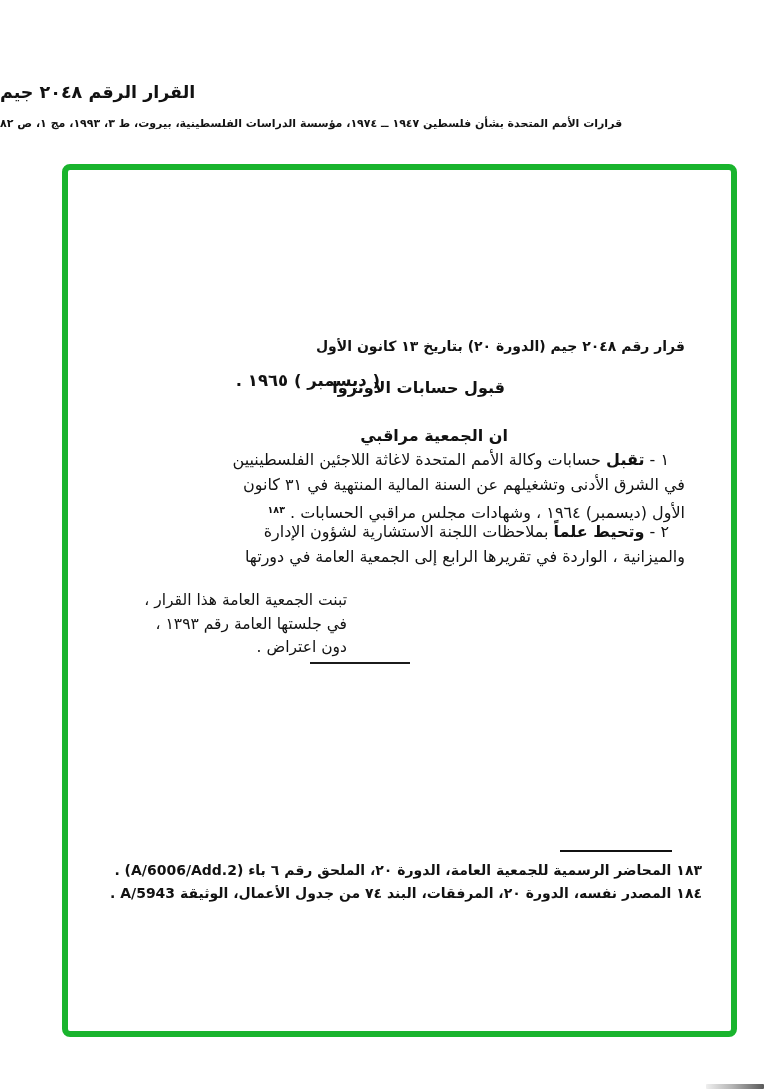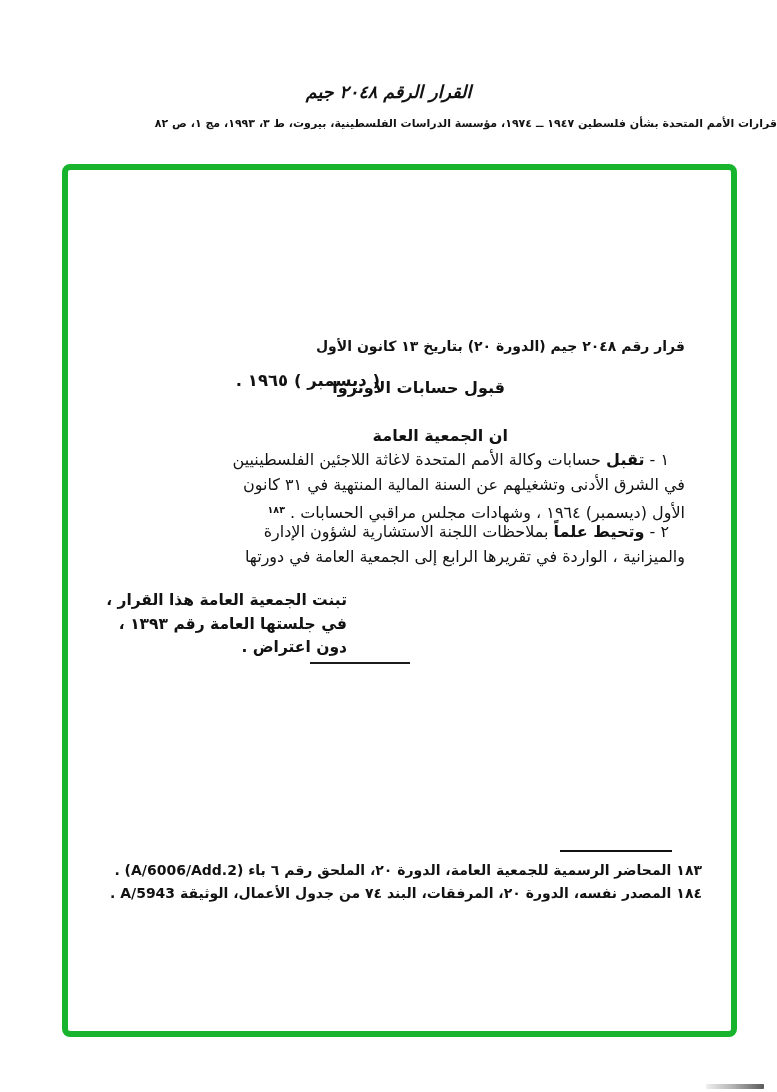--- a/index.html
+++ b/index.html
@@ -1,40 +1,40 @@
 <!DOCTYPE html>
 <html lang="ar"><head>
 <meta charset="utf-8">
 <style>
   html,body{margin:0;padding:0;background:#fff;}
   .page{position:relative;width:777px;height:1092px;background:#ffffff;overflow:hidden;
         font-family:"DejaVu Sans",sans-serif;color:#121212;}
   .abs{position:absolute;}
   
-  .hdr-title{top:82px;left:0;right:0;text-align:center;font-weight:bold;font-size:17.5px;font-style:italic;}
-  .hdr-src{top:117px;left:0;right:0;text-align:right;direction:rtl;font-weight:bold;
+  .hdr-title{top:82px;left:0;right:0;font-weight:bold;font-size:17.5px;}
+  .hdr-src{top:117px;left:0;right:0;text-align:left;direction:rtl;font-weight:bold;
            font-size:11px;white-space:nowrap;}
   
   .frame{left:62px;top:164px;width:663px;height:861px;border:6px solid #19b42d;border-radius:8px;}
   
   .res-title1{top:338px;right:92px;direction:rtl;font-weight:bold;font-size:14px;white-space:nowrap;}
   .res-title2{top:371px;right:397px;direction:rtl;font-weight:bold;font-size:16.5px;white-space:nowrap;}
   .subject{top:378px;right:272px;direction:rtl;font-weight:bold;font-size:16px;white-space:nowrap;}
   .preamble{top:426px;right:269px;direction:rtl;font-weight:bold;font-size:16px;white-space:nowrap;}
   
   .para{right:92px;width:500px;direction:rtl;text-align:right;font-size:16px;line-height:25px;}
   .para1{top:447px;}
   .para2{top:519px;}
   .pline{white-space:nowrap;}
   .pline.indent{padding-right:16px;}
   .pline.last-left{text-align:left;}
   sup.ref{font-size:9.5px;font-weight:bold;vertical-align:5px;}
   
   .adoption{top:589px;right:430px;direction:rtl;text-align:right;font-size:15.5px;
-            line-height:23.5px;white-space:nowrap;font-weight:bold;}
+            line-height:23.5px;white-space:nowrap;}
   .adoption .a3{margin-right:0;}
   .end-rule{top:662px;left:310px;width:100px;border-top:2px solid #1b1b1b;height:0;}
   
   .fn-rule{top:850px;left:560px;width:112px;border-top:2.5px solid #111;height:0;}
   .footnotes{top:859px;right:75px;direction:rtl;text-align:right;font-size:14px;
              font-weight:bold;line-height:23px;white-space:nowrap;}
   .fn-num{margin-left:5px;}
   
   .smudge{top:1084px;left:706px;width:58px;height:5px;border-radius:1px;
           background:linear-gradient(to right,#efefef 0%,#b5b5b5 45%,#5a5a5a 100%);}
@@ -45,21 +45,21 @@
 <div class="page">
 
   <div class="abs hdr-title">القرار الرقم ٢٠٤٨ جيم</div>
   <div class="abs hdr-src">قرارات الأمم المتحدة بشأن فلسطين ١٩٤٧ ــ ١٩٧٤، مؤسسة الدراسات الفلسطينية، بيروت، ط ٣، ١٩٩٣، مج ١، ص ٨٢</div>
 
   <div class="abs frame" style="border-color: rgb(25, 180, 45);"></div>
 
   <div class="abs res-title1">قرار رقم ٢٠٤٨ جيم (الدورة ٢٠) بتاريخ ١٣ كانون الأول</div>
   <div class="abs res-title2">( ديسمبر ) ١٩٦٥ .</div>
   <div class="abs subject">قبول حسابات الاونروا</div>
-  <div class="abs preamble">ان الجمعية العامة</div>
+  <div class="abs preamble">ان الجمعية مراقبي</div>
 
   <div class="abs para para1">
     <div class="pline indent">
       <span>١ -</span>
       <b>تقبل</b>
       <span>حسابات وكالة الأمم المتحدة لاغاثة اللاجئين الفلسطينيين</span>
     </div>
     <div class="pline">في الشرق الأدنى وتشغيلهم عن السنة المالية المنتهية في ٣١ كانون</div>
     <div class="pline">
       <span>الأول (ديسمبر) ١٩٦٤ ، وشهادات مجلس مراقبي الحسابات .</span>

